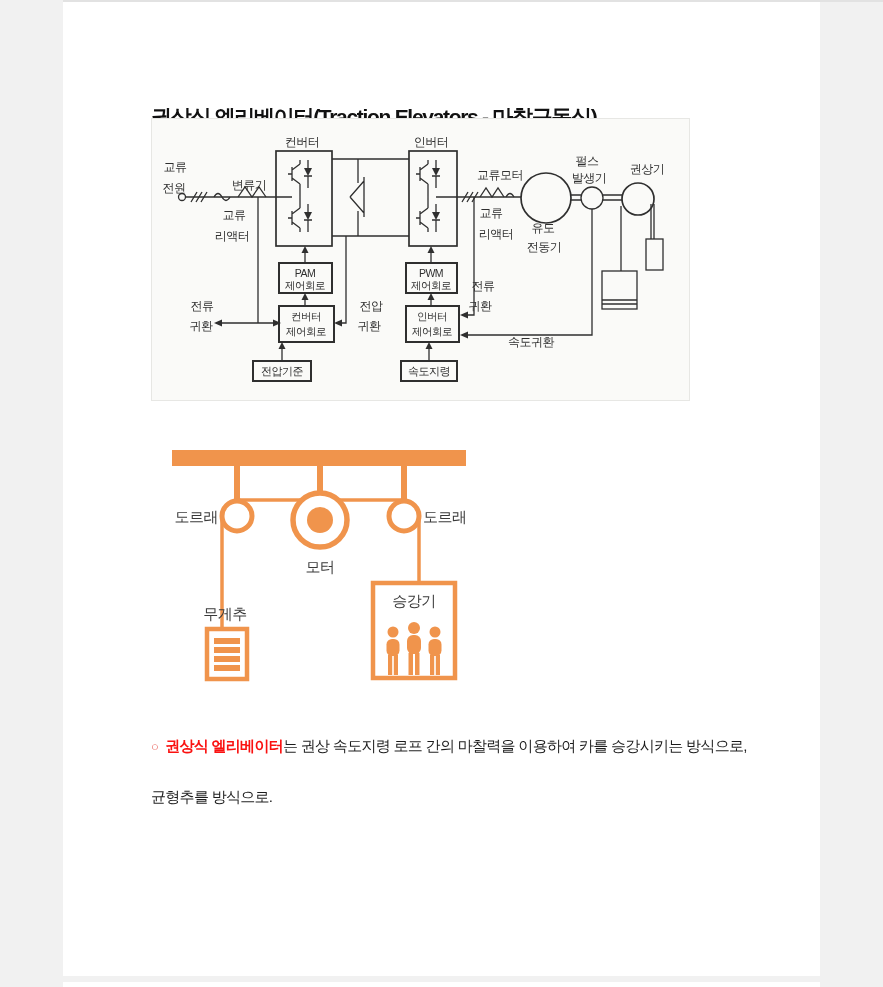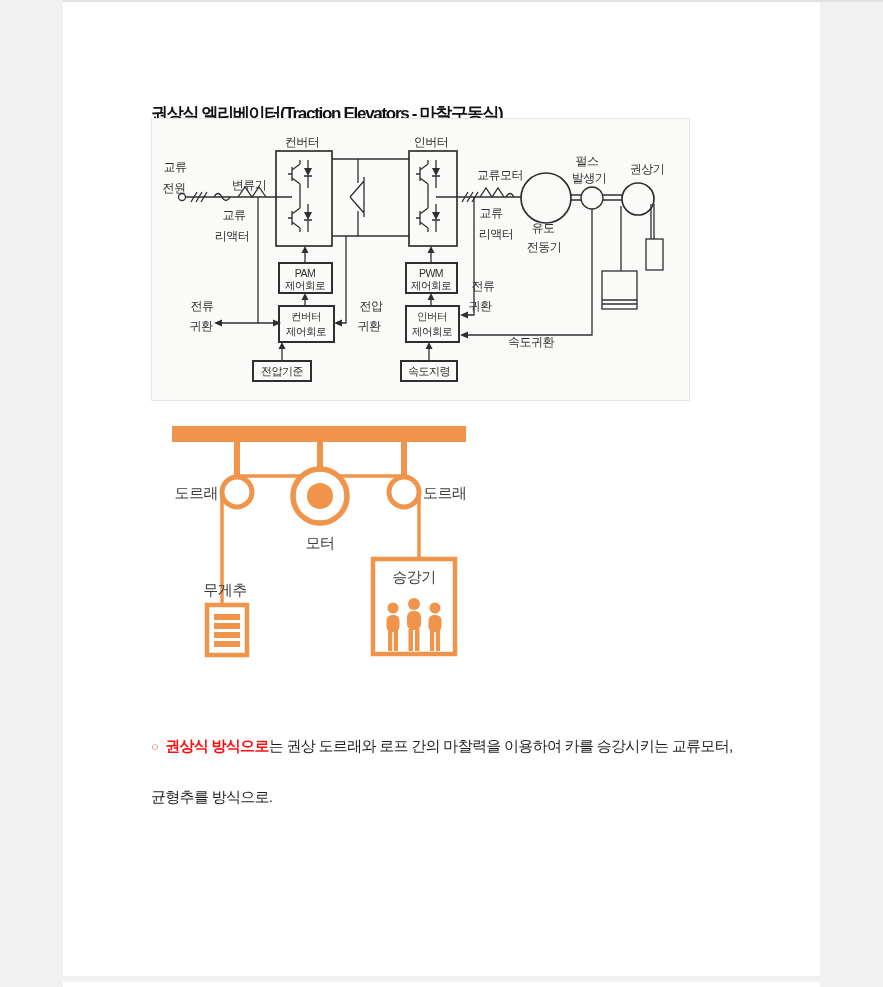--- a/index.html
+++ b/index.html
@@ -5,29 +5,29 @@
   html,body{margin:0;padding:0;}
   body{
     width:883px;height:987px;position:relative;background:#f1f1f1;
     font-family:"Liberation Sans",sans-serif;overflow:hidden;
   }
   .top-hairline{position:absolute;left:63px;top:0;width:820px;height:2px;background:#e2e2e2;}
   .content-card{position:absolute;left:63px;top:2px;width:757px;height:974px;background:#ffffff;}
   .next-card{position:absolute;left:63px;top:982px;width:757px;height:5px;background:#ffffff;}
   .page-title{
     position:absolute;left:88px;top:90px;width:620px;
-    font-size:17px;font-weight:bold;color:#111;letter-spacing:-1.3px;line-height:21px;
+    font-size:21px;font-weight:bold;color:#111;letter-spacing:-1.3px;line-height:21px;
     white-space:nowrap;
   }
   .schematic-wrap{
     position:absolute;left:88px;top:116px;width:537px;height:281px;
     background:#fafaf8;border:1px solid #e7e7e4;box-sizing:content-box;
   }
   .schematic-wrap svg{display:block;}
-  .figure-wrap{position:absolute;left:87px;top:416px;width:340px;height:246px;text-align:center;}
+  .figure-wrap{position:absolute;left:87px;top:440px;width:340px;height:246px;text-align:center;}
   .ln{stroke:#2f2f2f;stroke-width:1.3;fill:none;}
   .bx{stroke:#2f2f2f;stroke-width:1.7;fill:none;}
   .bb{stroke:#2f2f2f;stroke-width:2;fill:none;}
   .ar{fill:#2f2f2f;stroke:none;}
   .sctext{fill:#2f2f2f;font-family:"Liberation Sans",sans-serif;font-size:12px;letter-spacing:-0.5px;}
   .sctext.small{font-size:10.5px;}
   .sctext.mid{font-size:11px;}
   .orope{stroke:#f0944c;fill:none;}
   .ofill{fill:#f0944c;stroke:none;}
   .owhite{fill:#ffffff;}
@@ -196,18 +196,18 @@
       <g>
         <text class="figtext" x="68" y="80" text-anchor="end">도르래</text>
         <text class="figtext" x="273" y="80" text-anchor="start">도르래</text>
         <text class="figtext" x="170" y="130" text-anchor="middle">모터</text>
         <text class="figtext" x="75" y="177" text-anchor="middle">무게추</text>
         <text class="figtext" x="264" y="164" text-anchor="middle">승강기</text>
       </g>
     </svg>
   </div>
 
-  <p class="para l1"><span class="bullet">○</span><span class="term">권상식 방식으로</span><span>는 권상 도르래와 로프 간의 마찰력을 이용하여 카를 승강시키는 교류모터,</span></p>
+  <p class="para l1"><span class="bullet">○</span><span class="term">권상식 엘리베이터</span><span>는 권상 속도지령 로프 간의 마찰력을 이용하여 카를 승강시키는 방식으로,</span></p>
   <p class="para l2">균형추를 방식으로.</p>
 
 </div>
 
 <div class="next-card"></div>
 
 </body></html>

